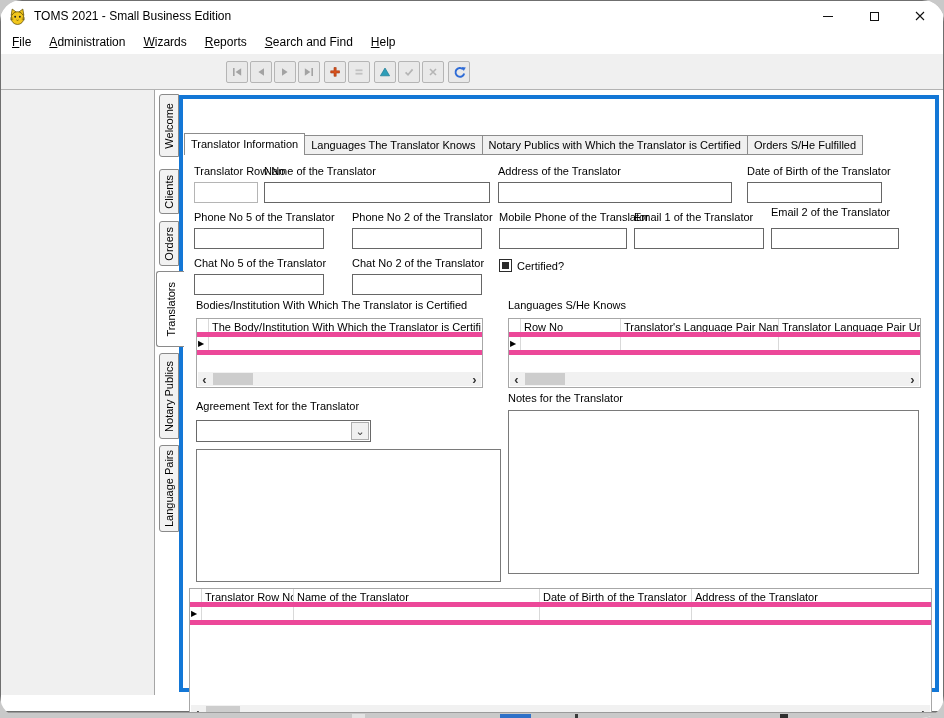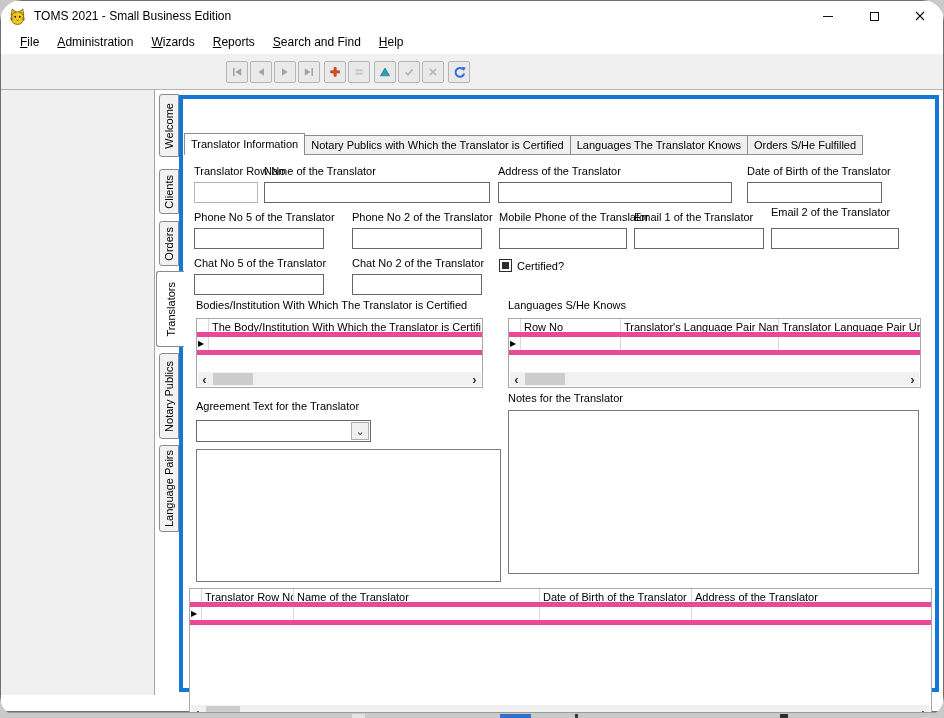--- a/index.html
+++ b/index.html
@@ -11,21 +11,21 @@
   
   .titlebar{position:absolute;left:0;top:0;right:0;height:30px;background:#fff;display:flex;align-items:center;}
   .app-icon{margin-left:8px;width:17px;height:17px;flex:none;}
   .title-text{margin-left:8px;font-size:12px;white-space:nowrap;}
   .win-controls{position:absolute;right:0;top:0;height:30px;display:flex;}
   .win-btn{width:46px;height:30px;display:flex;align-items:center;justify-content:center;background:#fff;}
   .min-glyph{width:10px;height:1px;background:#111;}
   .max-glyph{width:9px;height:9px;border:1px solid #111;}
 
   
-  .menubar{position:absolute;left:0;top:30px;right:0;height:23px;background:#fff;display:flex;align-items:center;padding-left:10px;}
+  .menubar{position:absolute;left:0;top:30px;right:0;height:23px;background:#fff;display:flex;align-items:center;padding-left:2px;}
   .menu-item{padding:0 9px;line-height:23px;font-size:12px;white-space:nowrap;}
 
   
   .toolbar{position:absolute;left:0;top:53px;right:0;height:36px;background:#f0f0f0;border-bottom:1px solid #b3b3b3;}
   .tb{position:absolute;top:7px;width:22px;height:22px;background:#e9e9e9;border:1px solid #b5b5b5;border-radius:2px;
       display:flex;align-items:center;justify-content:center;padding:0;}
   .tb svg{display:block;}
 
   
   .main{position:absolute;left:0;top:89px;right:0;height:605px;background:#fff;}
@@ -205,22 +205,22 @@
         </div>
       <div class="ltab" style="top:355px;height:87px">
           <span>Language Pairs</span>
         </div>
 
       <div class="page">
         <div class="page-body">
 
           <div class="ptabbar">
             <div class="ptab active">Translator Information</div>
+            <div class="ptab">Languages The Translator Knows</div>
             <div class="ptab">Notary Publics with Which the Translator is Certified</div>
-            <div class="ptab">Languages The Translator Knows</div>
             <div class="ptab">Orders S/He Fulfilled</div>
           </div>
 
           <span class="flabel" style="left:11px;top:32px">Translator Row No</span>
           <span class="flabel" style="left:81px;top:32px">Name of the Translator</span>
           <span class="flabel" style="left:315px;top:32px">Address of the Translator</span>
           <span class="flabel" style="left:564px;top:32px">Date of Birth of the Translator</span>
           <input class="fedit dim" style="left: 11px; top: 49px; width: 64px;" value="">
           <input class="fedit" style="left: 81px; top: 49px; width: 226px;" value="">
           <input class="fedit" style="left: 315px; top: 49px; width: 234px;" value="">

